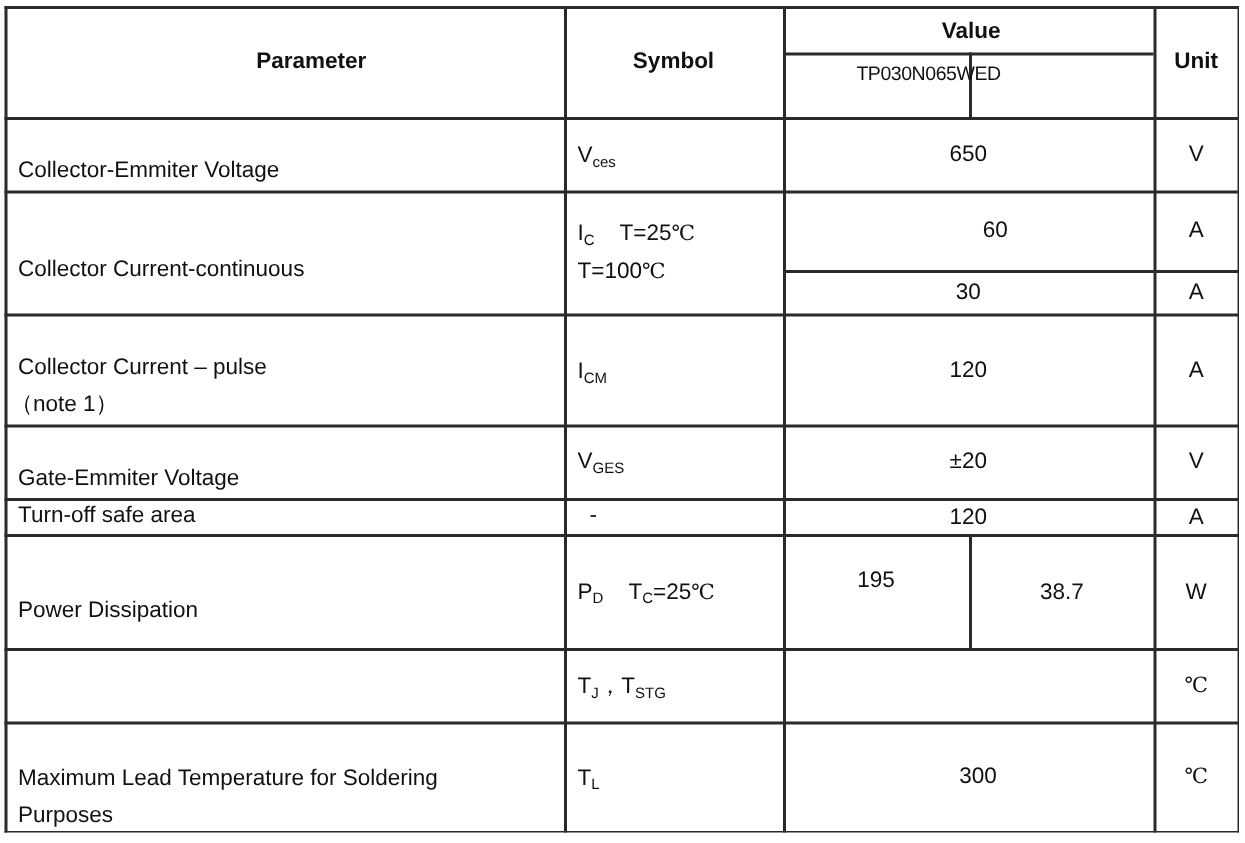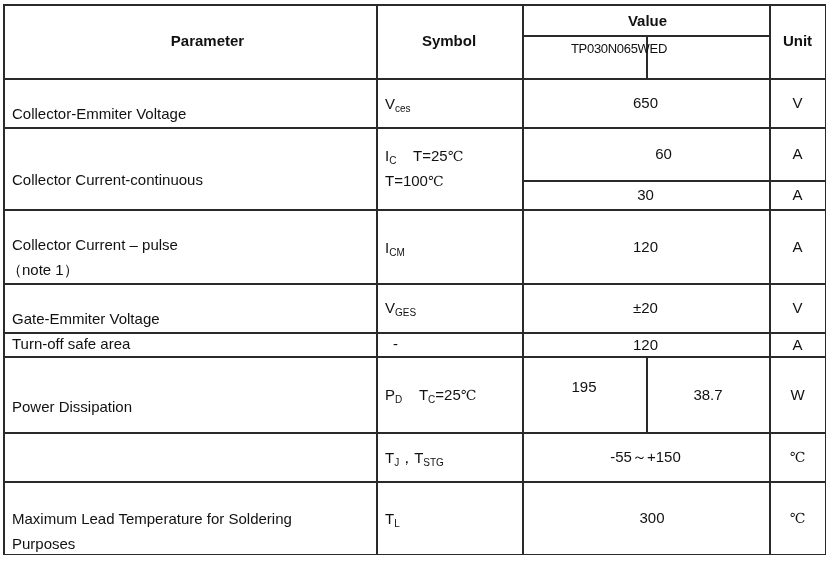--- a/index.html
+++ b/index.html
@@ -100,21 +100,20 @@
   <div class="cell sym" style="left:373px;top:382px;white-space:nowrap;">
     <span>P</span><sub>D</sub>&nbsp;&nbsp;&nbsp;&nbsp;<span>T</span><sub>C</sub><span>=25</span><span class="deg">℃</span>
   </div>
   <div class="cell center" style="left:519px;top:353px;width:124px;height:60px;">195</div>
   <div class="cell center" style="left:644px;top:353px;width:122px;height:75px;">38.7</div>
   <div class="cell center" style="left:766px;top:353px;width:57px;height:75px;">W</div>
 
   <div class="cell sym" style="left:373px;top:445px;white-space:nowrap;">
     <span>T</span><sub>J</sub><span>，</span><span>T</span><sub>STG</sub>
   </div>
-  <div class="cell center" style="left:519px;top:429px;width:247px;height:48px;">-55～+150</div>
   <div class="cell center deg" style="left:766px;top:429px;width:57px;height:48px;">℃</div>
 
   <div class="cell param" style="left:0;top:506px;">Maximum Lead Temperature for Soldering</div>
   <div class="cell param" style="left:0;top:531px;">Purposes</div>
   <div class="cell sym" style="left:373px;top:506px;"><span>T</span><sub>L</sub></div>
   <div class="cell center" style="left:519px;top:478px;width:260px;height:71px;">300</div>
   <div class="cell center deg" style="left:766px;top:478px;width:57px;height:71px;">℃</div>
 </div>
 
 </body></html>

